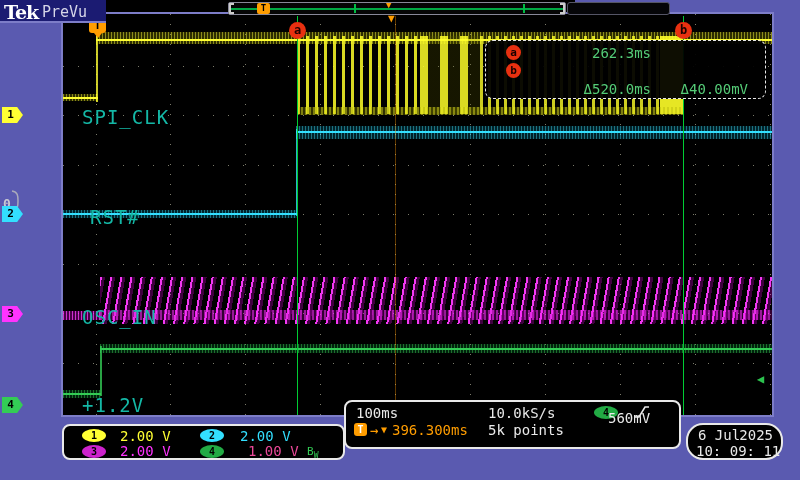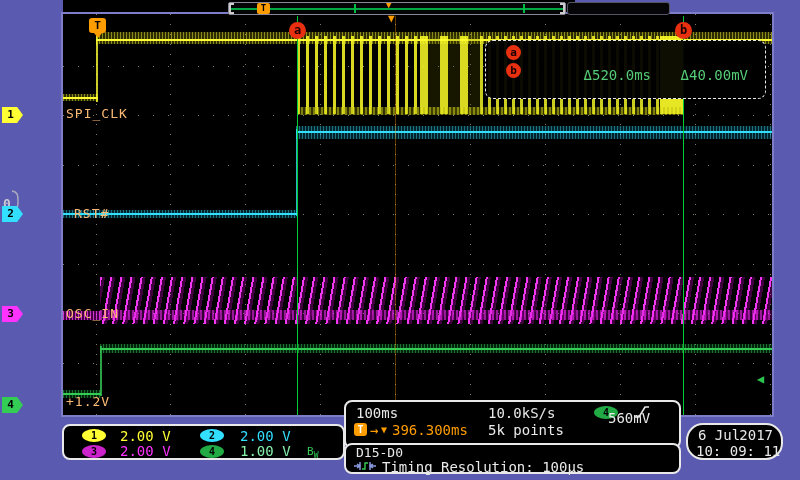--- a/index.html
+++ b/index.html
@@ -55,21 +55,21 @@
   .pre3 { background-image:repeating-linear-gradient(90deg, rgba(255,60,255,.8) 0 1px, rgba(200,0,200,.35) 1px 3px); }
 
   .cursor-line { position:absolute; top:2px; width:1px; height:399px; background:#00cc33; z-index:2; }
   .exp-line { position:absolute; top:2px; width:1px; height:399px; background:rgba(255,150,0,.38); }
   .exp-tri { position:absolute; top:-2px; color:#ff9d00; font-size:11px; z-index:3; }
   .cursor-tag { position:absolute; width:17px; height:17px; border-radius:50%; background:#e83010;
                 color:#1a0000; font-weight:bold; font-size:12px; line-height:17px; text-align:center; z-index:3; }
   .trig-pos { position:absolute; width:17px; height:15px; background:#ff9d00; border-radius:3px;
               color:#000; font-weight:bold; font-size:11px; line-height:15px; text-align:center; z-index:3; }
   .trig-pos:after { content:""; position:absolute; left:5px; top:15px; border:4px solid transparent; border-top:5px solid #ff9d00; }
-  .wavelabel { position:absolute; color:#fdba74; font-size:13px; letter-spacing:1px; z-index:2; }
+  .wavelabel { position:absolute; color:#14b8a6; font-size:19px; letter-spacing:1px; z-index:2;margin-left:16px; }
   .lvl-arrow { position:absolute; color:#2cc24e; font-size:12px; z-index:2; }
 
   
   .chmark { position:absolute; left:2px; width:21px; height:16px; color:#000; font-weight:bold;
             font-size:11px; line-height:16px; text-align:center; padding-right:4px; z-index:6;
             clip-path:polygon(0 0,72% 0,100% 50%,72% 100%,0 100%); }
   .dmark { position:absolute; left:3px; color:#c8c8d2; font-weight:bold; font-size:13px; z-index:6; }
 
   
   .cursor-box { left:485px; top:40px; width:281px; height:59px; background:rgba(0,0,0,.94);
@@ -150,20 +150,24 @@
     <div class="trig-pos" style="left:26px;top:4px">T</div>
     <div class="lvl-arrow" style="left:694px;top:358px">◀</div>
 
     <div class="wavelabel" style="left:3px;top:92px">SPI_CLK</div>
     <div class="wavelabel" style="left:11px;top:192px">RST#</div>
     <div class="wavelabel" style="left:3px;top:292px">OSC_IN</div>
     <div class="wavelabel" style="left:3px;top:380px">+1.2V</div>
   </div>
 
   <div class="abs topstrip"></div>
+  <div class="abs logo-band">
+    <span class="logo-tek">Tek</span>
+    <span class="logo-mode">PreVu</span>
+  </div>
   <div class="abs acqbar">
     <div class="acq-hline"></div>
     <div class="acq-bracket l"></div>
     <div class="acq-bracket r"></div>
     <div class="acq-t">T</div>
     <div class="acq-vline" style="left:125px"></div>
     <div class="acq-vline" style="left:294px"></div>
     <div class="acq-exp">▼</div>
   </div>
   <div class="abs empty-box"></div>
@@ -174,66 +178,58 @@
         <path d="M1 1 C7 2 7 6 7 11 C7 16 7 20 1 21" stroke="#aab" stroke-width="1.5" fill="none"></path>
       </svg>
   </div>
   <div class="chmark" style="top:206px;background:#33dfff">2</div>
   <div class="chmark" style="top:306px;background:#ff33ff">3</div>
   <div class="chmark" style="top:397px;background:#33cc55">4</div>
 
   <div class="abs cursor-box">
     <div class="cr-row" style="top:3px">
       <span class="cr-circ">a</span>
+      <span class="cr-time">262.3ms</span>
     </div>
     <div class="cr-row" style="top:21px">
       <span class="cr-circ">b</span>
     </div>
-    <div class="cr-row" style="top:25px">
+    <div class="cr-row" style="top:39px">
       <span class="cr-time">Δ520.0ms</span>
       <span class="cr-val">Δ40.00mV</span>
     </div>
   </div>
 
   <div class="box" style="left:62px;top:424px;width:283px;height:36px">
     <span class="oval" style="left:18px;top:3px;background:#ffff33">1</span>
     <span class="abs" style="left:56px;top:2px;color:#ffff33">2.00 V</span>
     <span class="oval" style="left:136px;top:3px;background:#33dfff">2</span>
     <span class="abs" style="left:176px;top:2px;color:#33dfff">2.00 V</span>
     <span class="oval" style="left:18px;top:19px;background:#cc22cc">3</span>
     <span class="abs" style="left:56px;top:17px;color:#ff33ff">2.00 V</span>
     <span class="oval" style="left:136px;top:19px;background:#22aa44">4</span>
-    <span class="abs" style="left:176px;top:17px;color:#86efac">1.00 V</span>
+    <span class="abs" style="left:184px;top:17px;color:#ec4899">1.00 V</span>
     <span class="bw" style="left:243px;top:19px"><span>B</span><sub>W</sub></span>
   </div>
 
   <div class="box" style="left:344px;top:400px;width:337px;height:49px">
     <span class="abs" style="left:10px;top:3px">100ms</span>
     <span class="abs" style="left:142px;top:3px">10.0kS/s</span>
     <span class="oval" style="left:248px;top:4px;background:#22aa44">4</span>
     <svg class="abs" style="left:288px;top:3px" width="16" height="14" viewBox="0 0 16 14">
       <path d="M1 12 L5 12 L11 2 L15 2" stroke="#e9e9e9" stroke-width="1.6" fill="none"></path>
     </svg>
     <span class="t-sq" style="left:8px;top:21px">T</span>
     <span class="abs orange" style="left:24px;top:20px">→</span>
     <span class="abs orange" style="left:35px;top:22px;font-size:10px">▼</span>
     <span class="abs orange" style="left:46px;top:20px">396.300ms</span>
     <span class="abs" style="left:142px;top:20px">5k points</span>
     <span class="abs" style="left:262px;top:8px">560mV</span>
   </div>
 
-  <div class="box" style="left:344px;top:443px;width:337px;height:31px">
-    <span class="abs" style="left:10px;top:0;font-size:13px">D15-D0</span>
-    <svg class="abs" style="left:8px;top:15px" width="22" height="12" viewBox="0 0 22 12">
-      <path d="M0 6 L6 6 M6 2 L6 10 M3 4 L6 6 L3 8" stroke="#8899dd" stroke-width="1.5" fill="none"></path>
-      <path d="M22 6 L16 6 M16 2 L16 10 M19 4 L16 6 L19 8" stroke="#8899dd" stroke-width="1.5" fill="none"></path>
-      <path d="M8 9 L11 9 L11 3 L14 3" stroke="#33cc55" stroke-width="1.4" fill="none"></path>
-    </svg>
-    <span class="abs" style="left:36px;top:14px">Timing Resolution: 100μs</span>
-  </div>
 
   <div class="box" style="left:686px;top:423px;width:97px;height:37px;border-radius:17px">
     <span class="abs" style="left:10px;top:2px">6 Jul</span>
-    <span class="abs" style="right:8px;top:2px">2017</span>
+    <span class="abs" style="right:8px;top:2px">2025</span>
     <span class="abs" style="left:8px;top:18px">10: 09: 11</span>
   </div>
 
 </div>
 
 </body></html>

